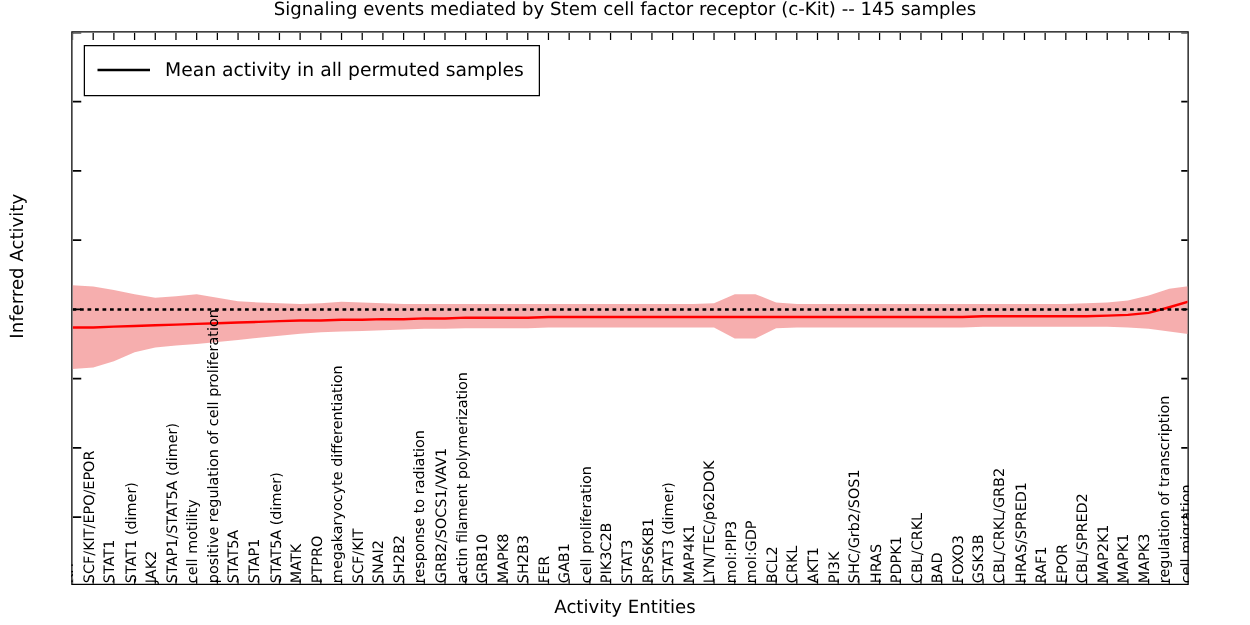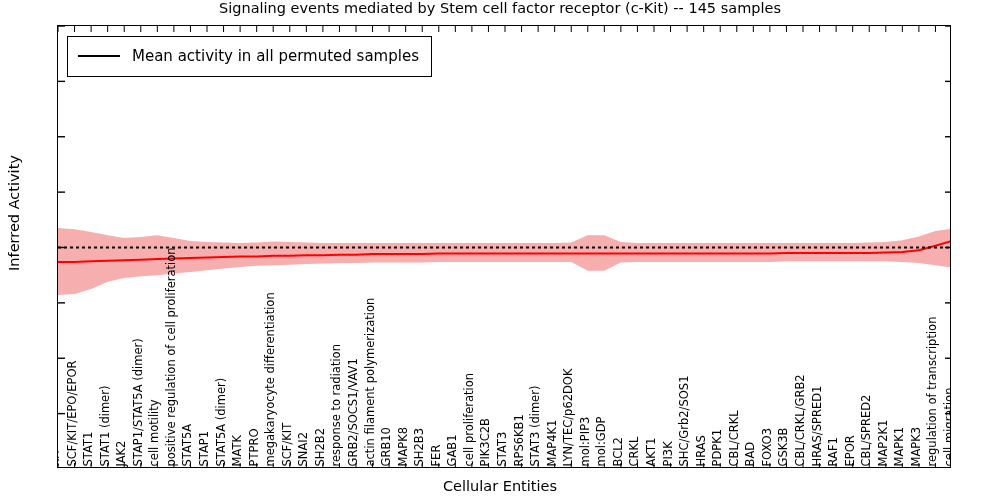--- a/index.html
+++ b/index.html
@@ -42,21 +42,21 @@
 </style>
 </head>
 <body>
 
 <div id="root">
 
   <div id="title">Signaling events mediated by Stem cell factor receptor (c-Kit) -- 145 samples</div>
 
   <div id="ylabel">Inferred Activity</div>
 
-  <div id="xlabel">Cellular Entities</div>
+  <div id="xlabel">Activity Entities</div>
 
   <div id="yticks"></div>
 
   <div id="plot">
     <svg id="svg" width="894" height="443">
       <polygon id="band" fill="#f4a0a0" fill-opacity="0.85" stroke="none" points="0.0,202.1 16.6,203.2 33.1,206.0 49.7,209.3 66.2,212.1 82.8,211.0 99.3,209.3 115.9,212.1 132.4,214.9 149.0,216.0 165.6,216.5 182.1,217.1 198.7,216.5 215.2,215.4 231.8,216.0 248.3,216.5 264.9,217.1 281.4,217.1 298.0,217.1 314.6,217.1 331.1,217.1 347.7,217.1 364.2,217.1 380.8,217.1 397.3,217.1 413.9,217.1 430.4,217.1 447.0,217.1 463.6,217.1 480.1,217.1 496.7,217.1 513.2,216.5 529.8,209.3 546.3,209.3 562.9,216.0 579.4,217.1 596.0,217.1 612.6,217.1 629.1,217.1 645.7,217.1 662.2,217.1 678.8,217.1 695.3,217.1 711.9,217.1 728.4,217.1 745.0,217.1 761.6,217.1 778.1,217.1 794.7,217.1 811.2,216.5 827.8,216.0 844.3,214.3 860.9,210.4 877.4,204.9 894.0,202.7 894.0,241.4 877.4,239.2 860.9,237.0 844.3,235.9 827.8,235.3 811.2,235.3 794.7,235.3 778.1,235.3 761.6,235.3 745.0,235.3 728.4,235.3 711.9,235.9 695.3,235.9 678.8,235.9 662.2,235.9 645.7,235.9 629.1,235.9 612.6,235.9 596.0,235.9 579.4,235.9 562.9,236.5 546.3,244.8 529.8,244.8 513.2,235.9 496.7,235.9 480.1,235.9 463.6,235.9 447.0,235.9 430.4,235.9 413.9,235.9 397.3,235.9 380.8,235.9 364.2,236.5 347.7,236.5 331.1,236.5 314.6,236.5 298.0,237.0 281.4,237.0 264.9,237.6 248.3,238.1 231.8,238.7 215.2,239.2 198.7,239.8 182.1,240.9 165.6,242.5 149.0,244.2 132.4,245.9 115.9,247.5 99.3,249.2 82.8,250.3 66.2,252.0 49.7,255.8 33.1,263.0 16.6,268.0 0.0,269.1"></polygon>
       <polyline id="line-patient" fill="none" stroke="#ff0000" stroke-width="2" points="0.0,235.9 16.6,235.9 33.1,235.3 49.7,234.8 66.2,234.2 82.8,233.7 99.3,233.1 115.9,232.6 132.4,232.0 149.0,231.5 165.6,230.9 182.1,230.4 198.7,230.4 215.2,229.8 231.8,229.8 248.3,229.3 264.9,229.3 281.4,228.7 298.0,228.7 314.6,228.1 331.1,228.1 347.7,228.1 364.2,228.1 380.8,227.6 397.3,227.6 413.9,227.6 430.4,227.6 447.0,227.6 463.6,227.6 480.1,227.6 496.7,227.6 513.2,227.6 529.8,227.6 546.3,227.6 562.9,227.6 579.4,227.6 596.0,227.6 612.6,227.6 629.1,227.6 645.7,227.6 662.2,227.6 678.8,227.6 695.3,227.6 711.9,227.6 728.4,227.0 745.0,227.0 761.6,227.0 778.1,227.0 794.7,227.0 811.2,227.0 827.8,226.5 844.3,225.9 860.9,224.3 877.4,219.8 894.0,214.9"></polyline>
       <polyline id="line-perm" fill="none" stroke="#000000" stroke-width="2" stroke-dasharray="3,3" points="0.0,221.5 16.6,221.5 33.1,221.5 49.7,221.5 66.2,221.5 82.8,221.5 99.3,221.5 115.9,221.5 132.4,221.5 149.0,221.5 165.6,221.5 182.1,221.5 198.7,221.5 215.2,221.5 231.8,221.5 248.3,221.5 264.9,221.5 281.4,221.5 298.0,221.5 314.6,221.5 331.1,221.5 347.7,221.5 364.2,221.5 380.8,221.5 397.3,221.5 413.9,221.5 430.4,221.5 447.0,221.5 463.6,221.5 480.1,221.5 496.7,221.5 513.2,221.5 529.8,221.5 546.3,221.5 562.9,221.5 579.4,221.5 596.0,221.5 612.6,221.5 629.1,221.5 645.7,221.5 662.2,221.5 678.8,221.5 695.3,221.5 711.9,221.5 728.4,221.5 745.0,221.5 761.6,221.5 778.1,221.5 794.7,221.5 811.2,221.5 827.8,221.5 844.3,221.5 860.9,221.5 877.4,221.5 894.0,221.5"></polyline>
       <g id="tickmarks">
           <line x1="0" x2="7" y1="0" y2="0" stroke="#000" stroke-width="1.4"></line>

